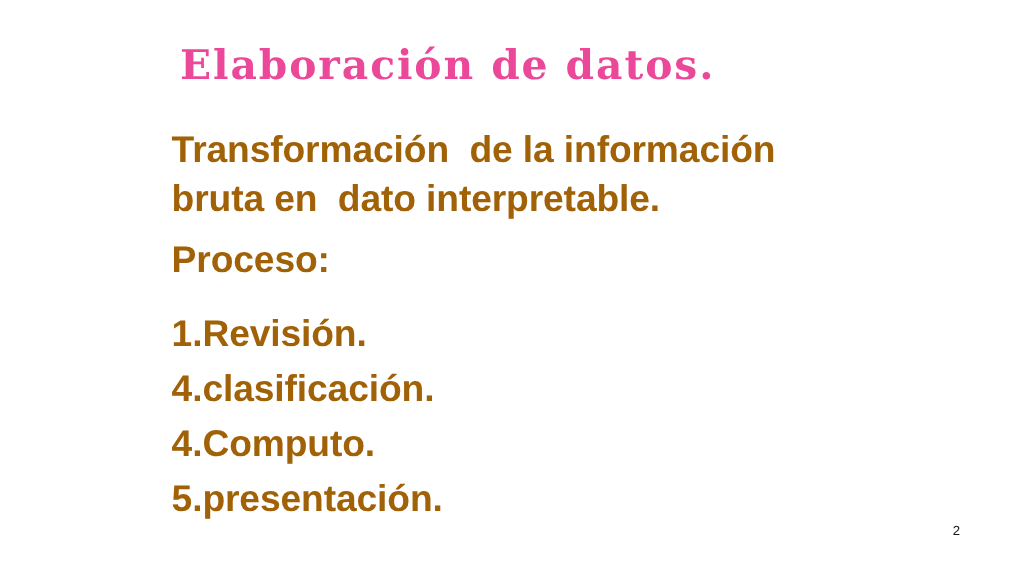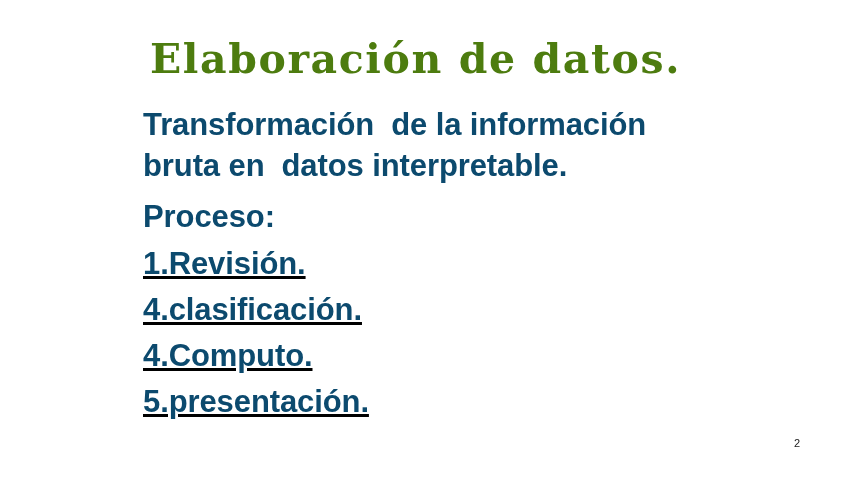--- a/index.html
+++ b/index.html
@@ -21,59 +21,58 @@
 
   
   #slide-title {
     position: absolute;
     left: 150px;
     top: 38px;
     width: 560px;
     margin: 0;
     font-family: "DejaVu Serif", serif;
     font-weight: 700;
-    font-size: 41px;
+    font-size: 34px;
     line-height: 1.05;
     letter-spacing: 1.6px;
-    color: #4d7c0f;
+    color: #ec4899;
     white-space: pre;
   }
 
   
   #body-block {
     position: absolute;
     left: 143px;
     top: 104px;
     width: 600px;
   }
 
   .body-line {
     font-family: "Liberation Sans", sans-serif;
     font-weight: 700;
     font-size: 31px;
     line-height: 44px;
-    color: #0c4a6e;
+    color: #a16207;
     white-space: pre;
     margin: 0;
     letter-spacing: -0.1px;
   }
 
   
   .para-intro .body-line {
     line-height: 41px;
   }
 
   
   .para-process {
     margin-top: 9px;
   }
 
   .para-steps {
-    margin-top: 2px;
-    text-decoration: underline;
+    margin-top: 16px;
   }
 
   .para-steps .body-line {
     line-height: 46px;
   }
 
   
   #page-number {
     position: absolute;
     right: 48px;
@@ -89,21 +88,21 @@
 <body>
 
 <div id="slide">
 
   <h1 id="slide-title">Elaboración de datos.</h1>
 
   <div id="body-block">
 
     <div class="para-intro">
       <p class="body-line">Transformación  de la información</p>
-      <p class="body-line">bruta en  datos interpretable.</p>
+      <p class="body-line">bruta en  dato interpretable.</p>
     </div>
 
     <div class="para-process">
       <p class="body-line">Proceso:</p>
     </div>
 
     <div class="para-steps">
       <p class="body-line">1.Revisión.</p>
       <p class="body-line">4.clasificación.</p>
       <p class="body-line">4.Computo.</p>

